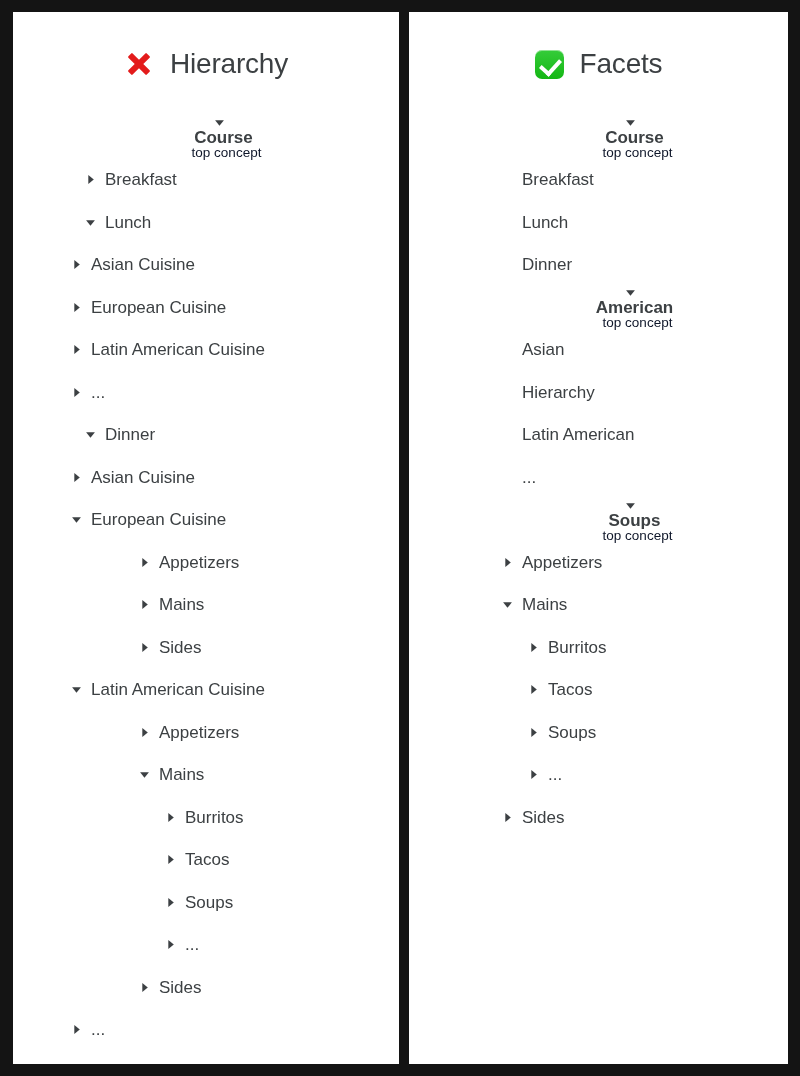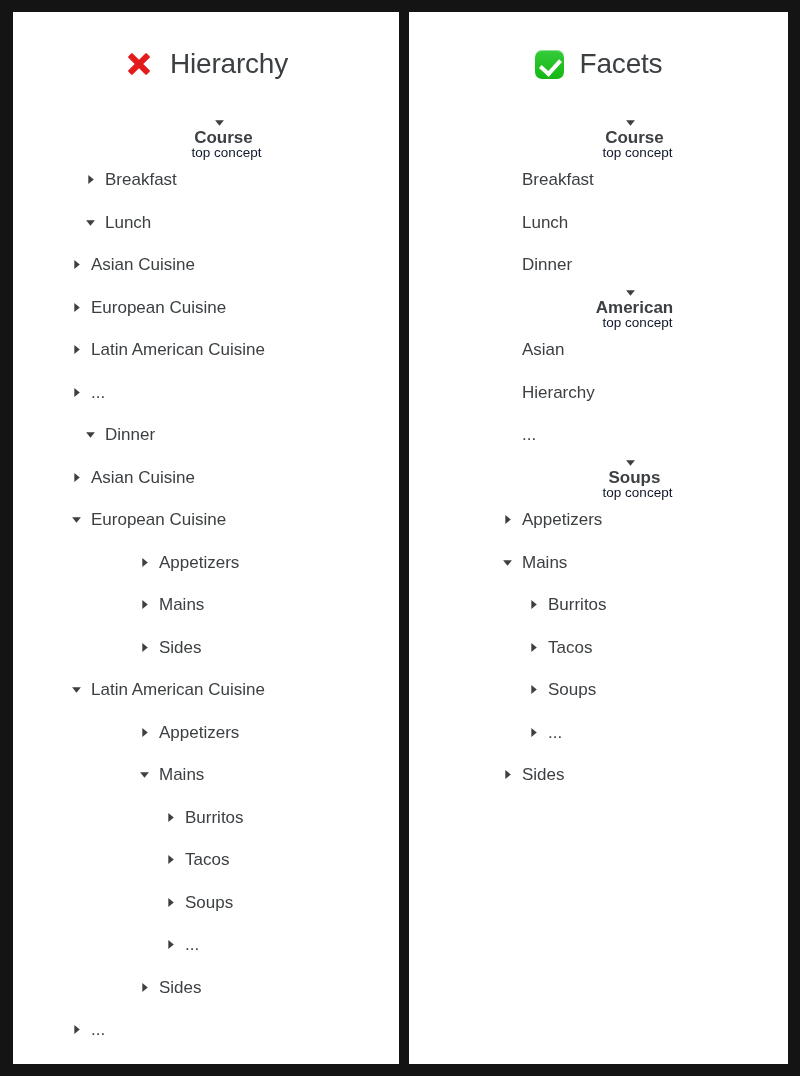--- a/index.html
+++ b/index.html
@@ -376,20 +376,28 @@
             </svg>
           </span>
           <span class="label">Hierarchy</span>
         </li>
         <li class="row lvl1">
           <span class="arrow blank">
             <svg width="11" height="11" viewBox="0 0 10 10">
               <path d="M3 1 L8 5 L3 9 Z" fill="currentColor"></path>
             </svg>
           </span>
+          <span class="label">Latin American</span>
+        </li>
+        <li class="row lvl1">
+          <span class="arrow blank">
+            <svg width="11" height="11" viewBox="0 0 10 10">
+              <path d="M3 1 L8 5 L3 9 Z" fill="currentColor"></path>
+            </svg>
+          </span>
           <span class="label">...</span>
         </li>
         <li class="row lvl0 top">
           <span class="arrow">
             <svg width="11" height="11" viewBox="0 0 10 10">
               <path d="M1 3 L9 3 L5 8 Z" fill="currentColor"></path>
             </svg>
           </span>
           <span class="label">Soups</span>
           <span class="badge">top concept</span>

